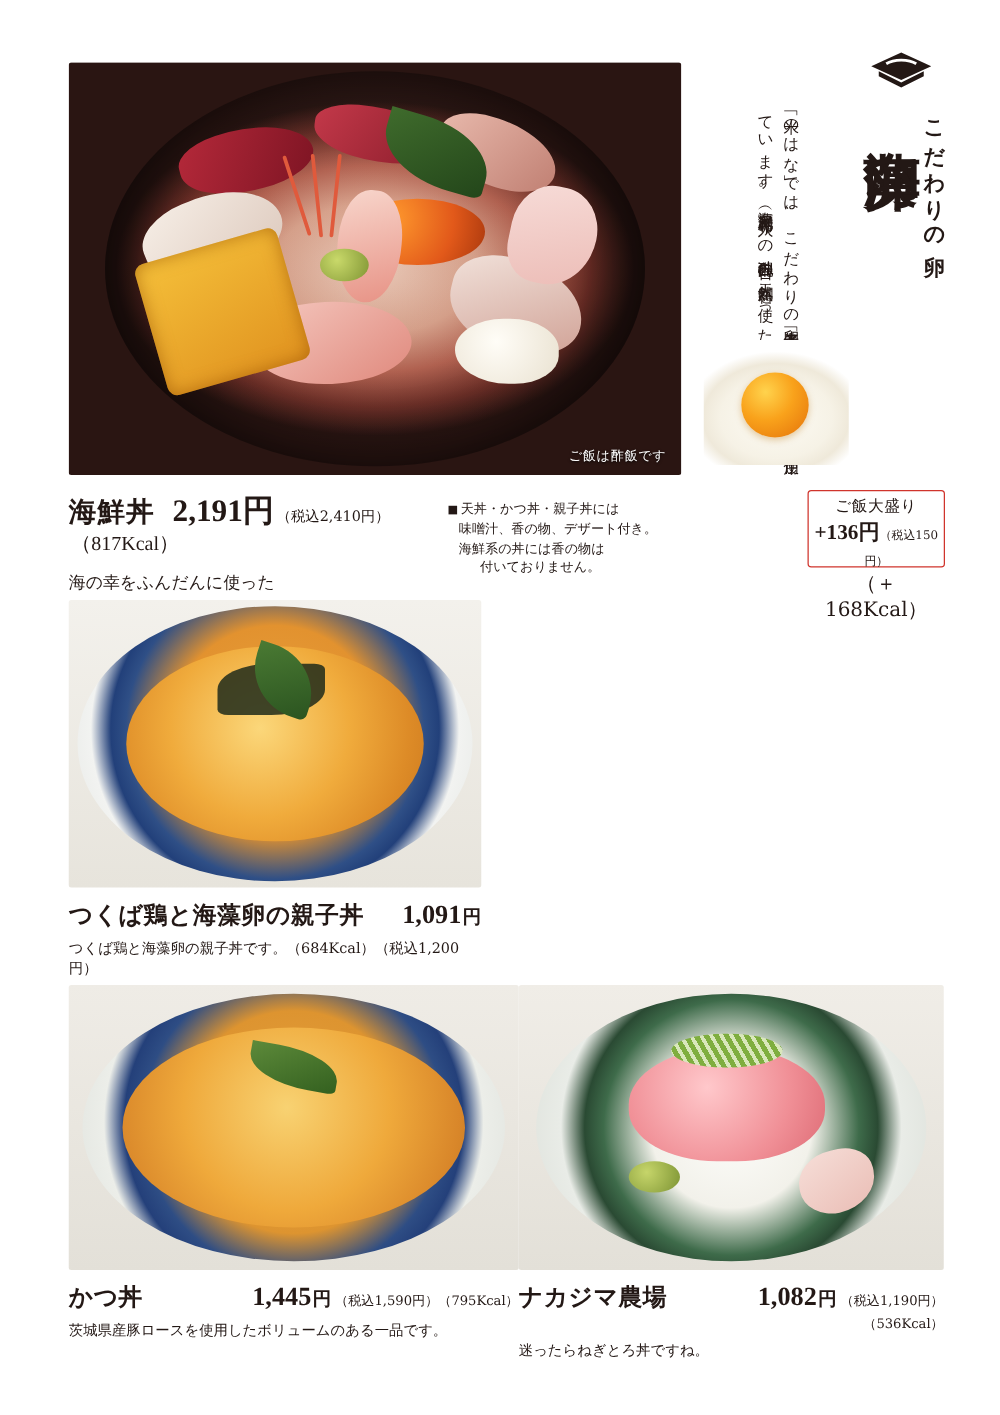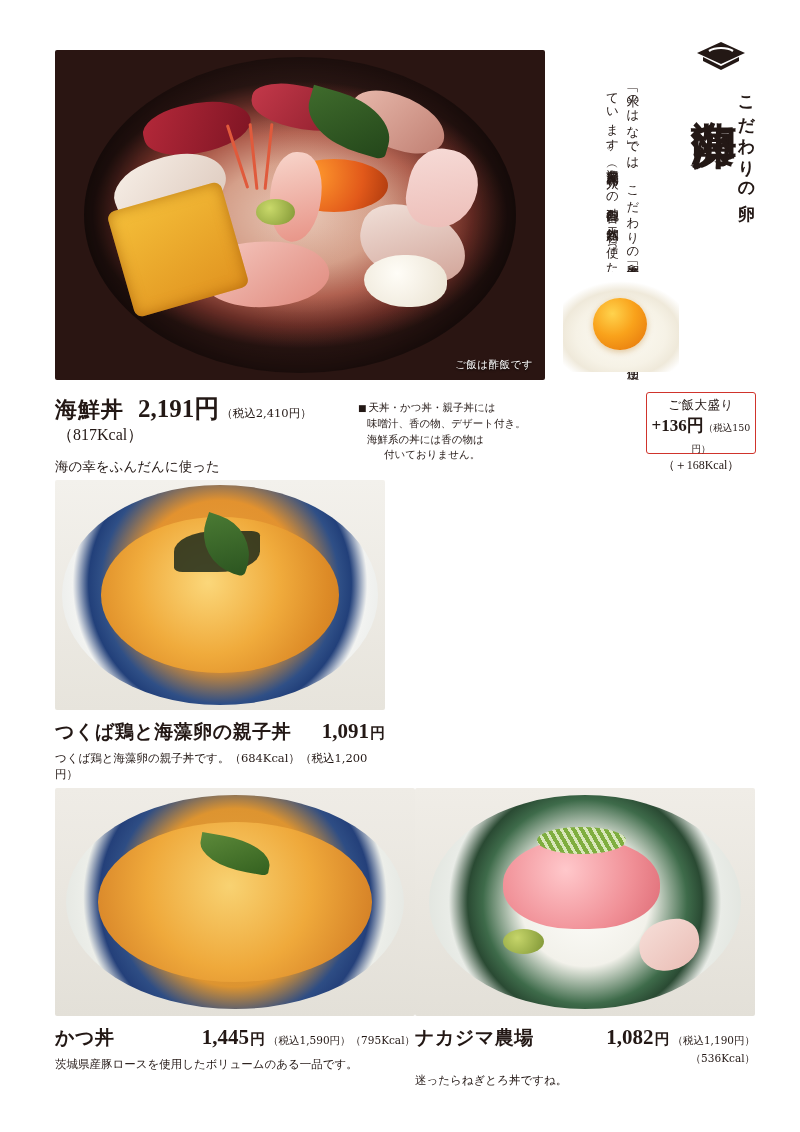--- a/index.html
+++ b/index.html
@@ -85,21 +85,21 @@
   }
   .note-block .bullet{font-size:9px;margin-right:2px;}
 
   .ohmori{
     position:absolute;left:646px;top:392px;width:110px;height:62px;border:1px solid #d0342c;border-radius:3px;
     text-align:center;font-family:"DejaVu Serif",serif;padding-top:4px;box-sizing:border-box;
   }
   .ohmori .l1{font-size:12.5px;letter-spacing:.5px;}
   .ohmori .l2{font-size:17px;font-weight:700;font-family:"Liberation Serif",serif;}
   .ohmori .l2 .tax{font-size:9.5px;font-family:"DejaVu Serif",serif;font-weight:400;}
-  .ohmori .l3{font-size:12px;font-family:Liberation Serif, serif;}
+  .ohmori .l3{font-size:16px;}
 
   
   .cell{position:absolute;}
   .cell .photo{width:100%;border-radius:2px;overflow:hidden;position:relative;}
   .cell .row1{margin-top:9px;display:flex;align-items:baseline;}
   .cell .nm{font-size:19px;font-weight:700;font-family:"DejaVu Serif",serif;letter-spacing:.5px;}
   .cell .pr{font-size:21px;font-weight:700;font-family:"Liberation Serif",serif;margin-left:auto;}
   .cell .pr .yen{font-size:15px;font-weight:700;font-family:"DejaVu Serif",serif;margin-left:1px;}
   .cell .tx{font-size:10.5px;font-family:"DejaVu Serif",serif;margin-left:3px;font-weight:400;}
   .cell .ds{margin-top:5px;font-size:11.5px;font-family:"DejaVu Serif",serif;line-height:1.4;}

